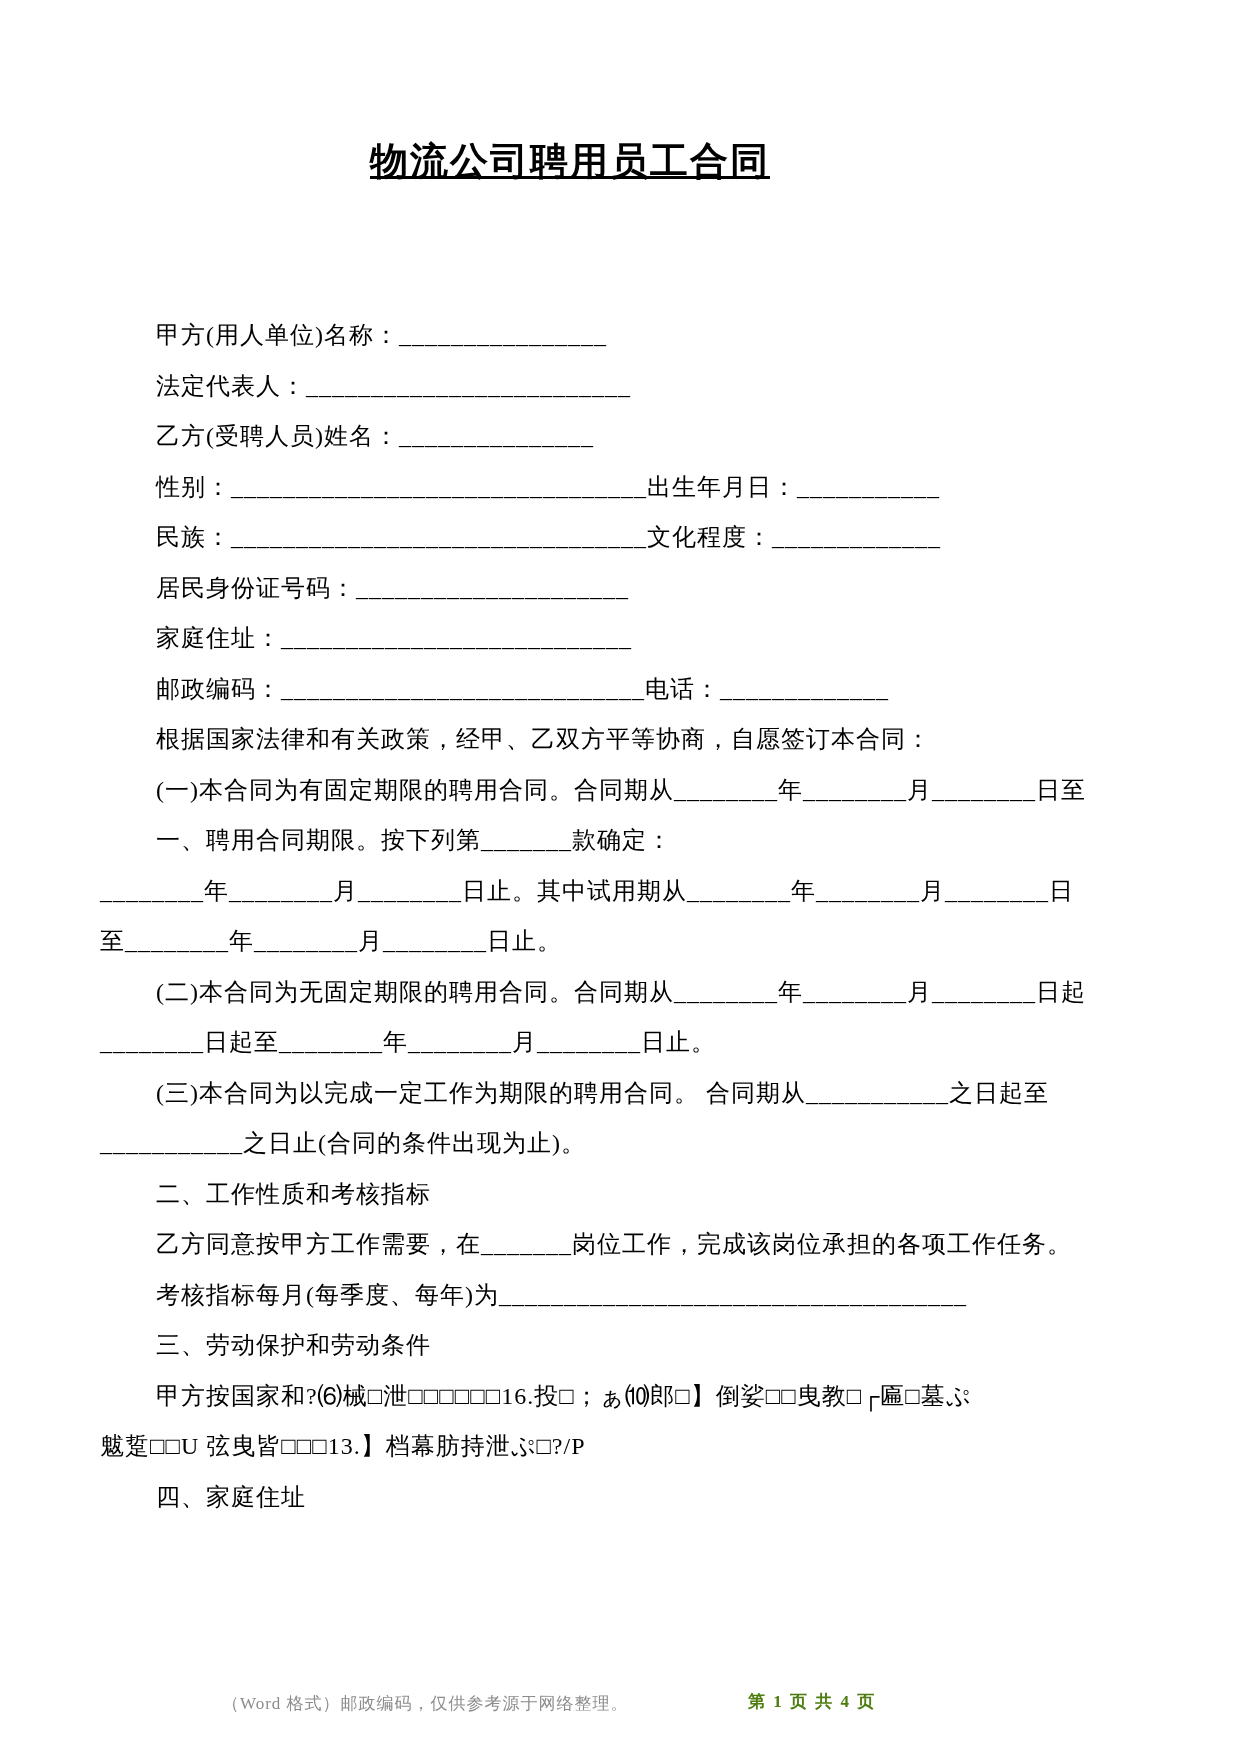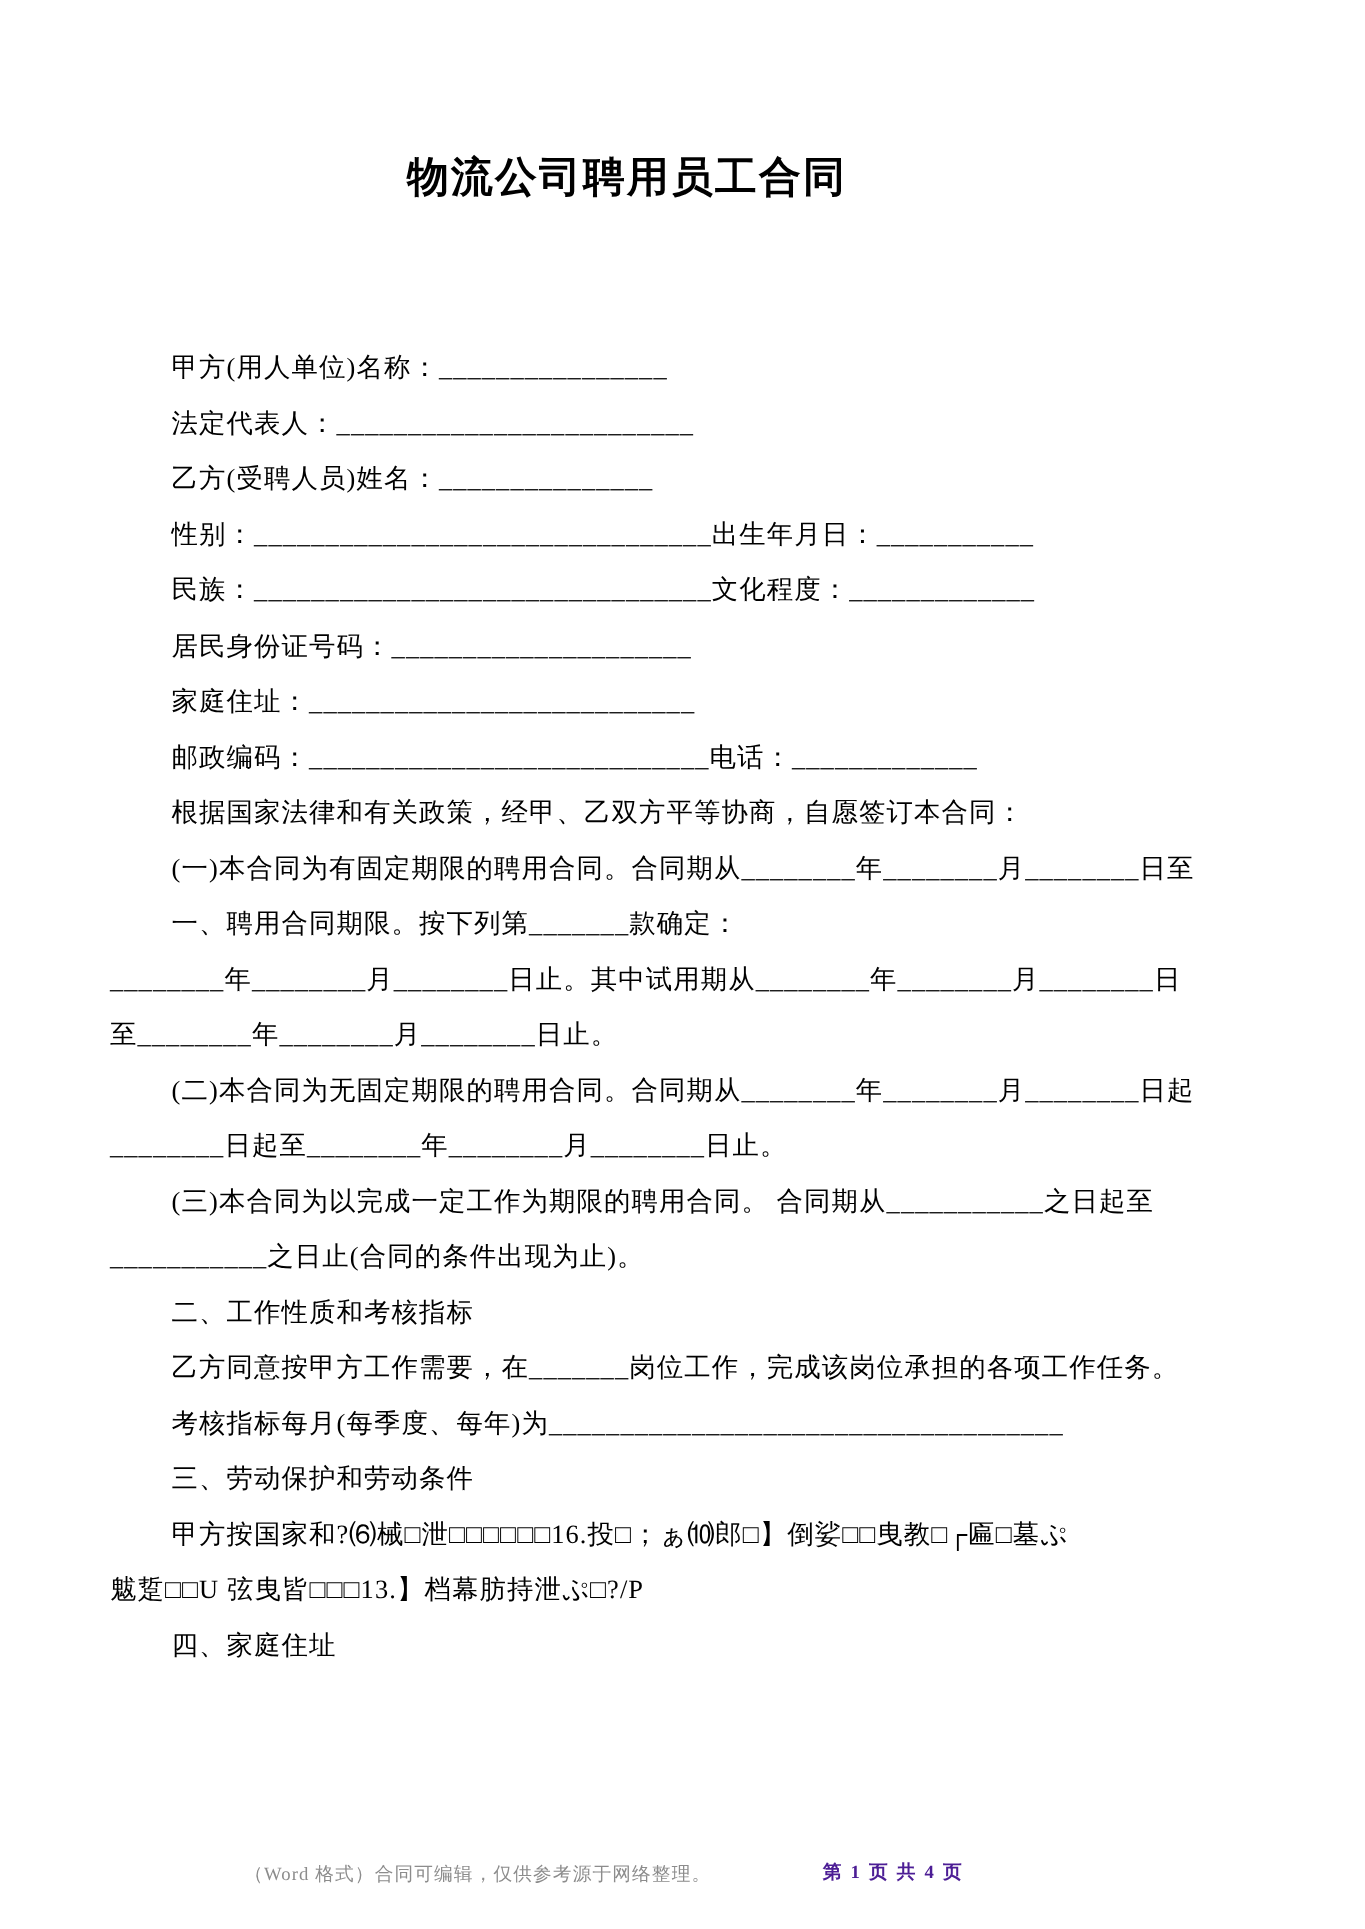--- a/index.html
+++ b/index.html
@@ -20,20 +20,21 @@
     position: absolute;
     top: 136px;
     left: 0;
     width: 1140px;
     margin: 0;
     text-align: center;
     font-size: 38px;
     font-weight: bold;
     letter-spacing: 2px;
     color: #000000;
+    text-decoration: underline;
   }
   .doc {
     position: absolute;
     top: 310px;
     left: 100px;
     width: 1046px;
     font-size: 24px;
     line-height: 50.5px;
     letter-spacing: 1px;
     color: #000000;
@@ -55,21 +56,21 @@
     color: #8c8c8c;
     letter-spacing: 1px;
   }
   .footer-page {
     position: absolute;
     left: 748px;
     top: 1690px;
     font-family: "Liberation Serif", serif;
     font-size: 17px;
     font-weight: bold;
-    color: #4c1d95;
+    color: #4d7c0f;
     letter-spacing: 2px;
   }
 </style>
 </head>
 <body>
 
 <div class="page">
 
   <h1 class="title">物流公司聘用员工合同</h1>
 
@@ -93,16 +94,16 @@
     <div class="line">___________之日止(合同的条件出现为止)。</div>
     <div class="line in">二、工作性质和考核指标</div>
     <div class="line in">乙方同意按甲方工作需要，在_______岗位工作，完成该岗位承担的各项工作任务。</div>
     <div class="line in">考核指标每月(每季度、每年)为____________________________________</div>
     <div class="line in">三、劳动保护和劳动条件</div>
     <div class="line in">甲方按国家和?⑹械□泄□□□□□□16.投□；ぁ⑽郎□】倒娑□□曳教□┌匾□墓ぷ</div>
     <div class="line">魃踅□□U 弦曳皆□□□13.】档幕肪持泄ぷ□?/P</div>
     <div class="line in">四、家庭住址</div>
   </div>
 
-  <div class="footer-note">（Word 格式）合同可编辑，仅供参考源于网络整理。</div>
+  <div class="footer-note">（Word 格式）邮政编码，仅供参考源于网络整理。</div>
   <div class="footer-page">第 1 页 共 4 页</div>
 
 </div>
 
 </body></html>

